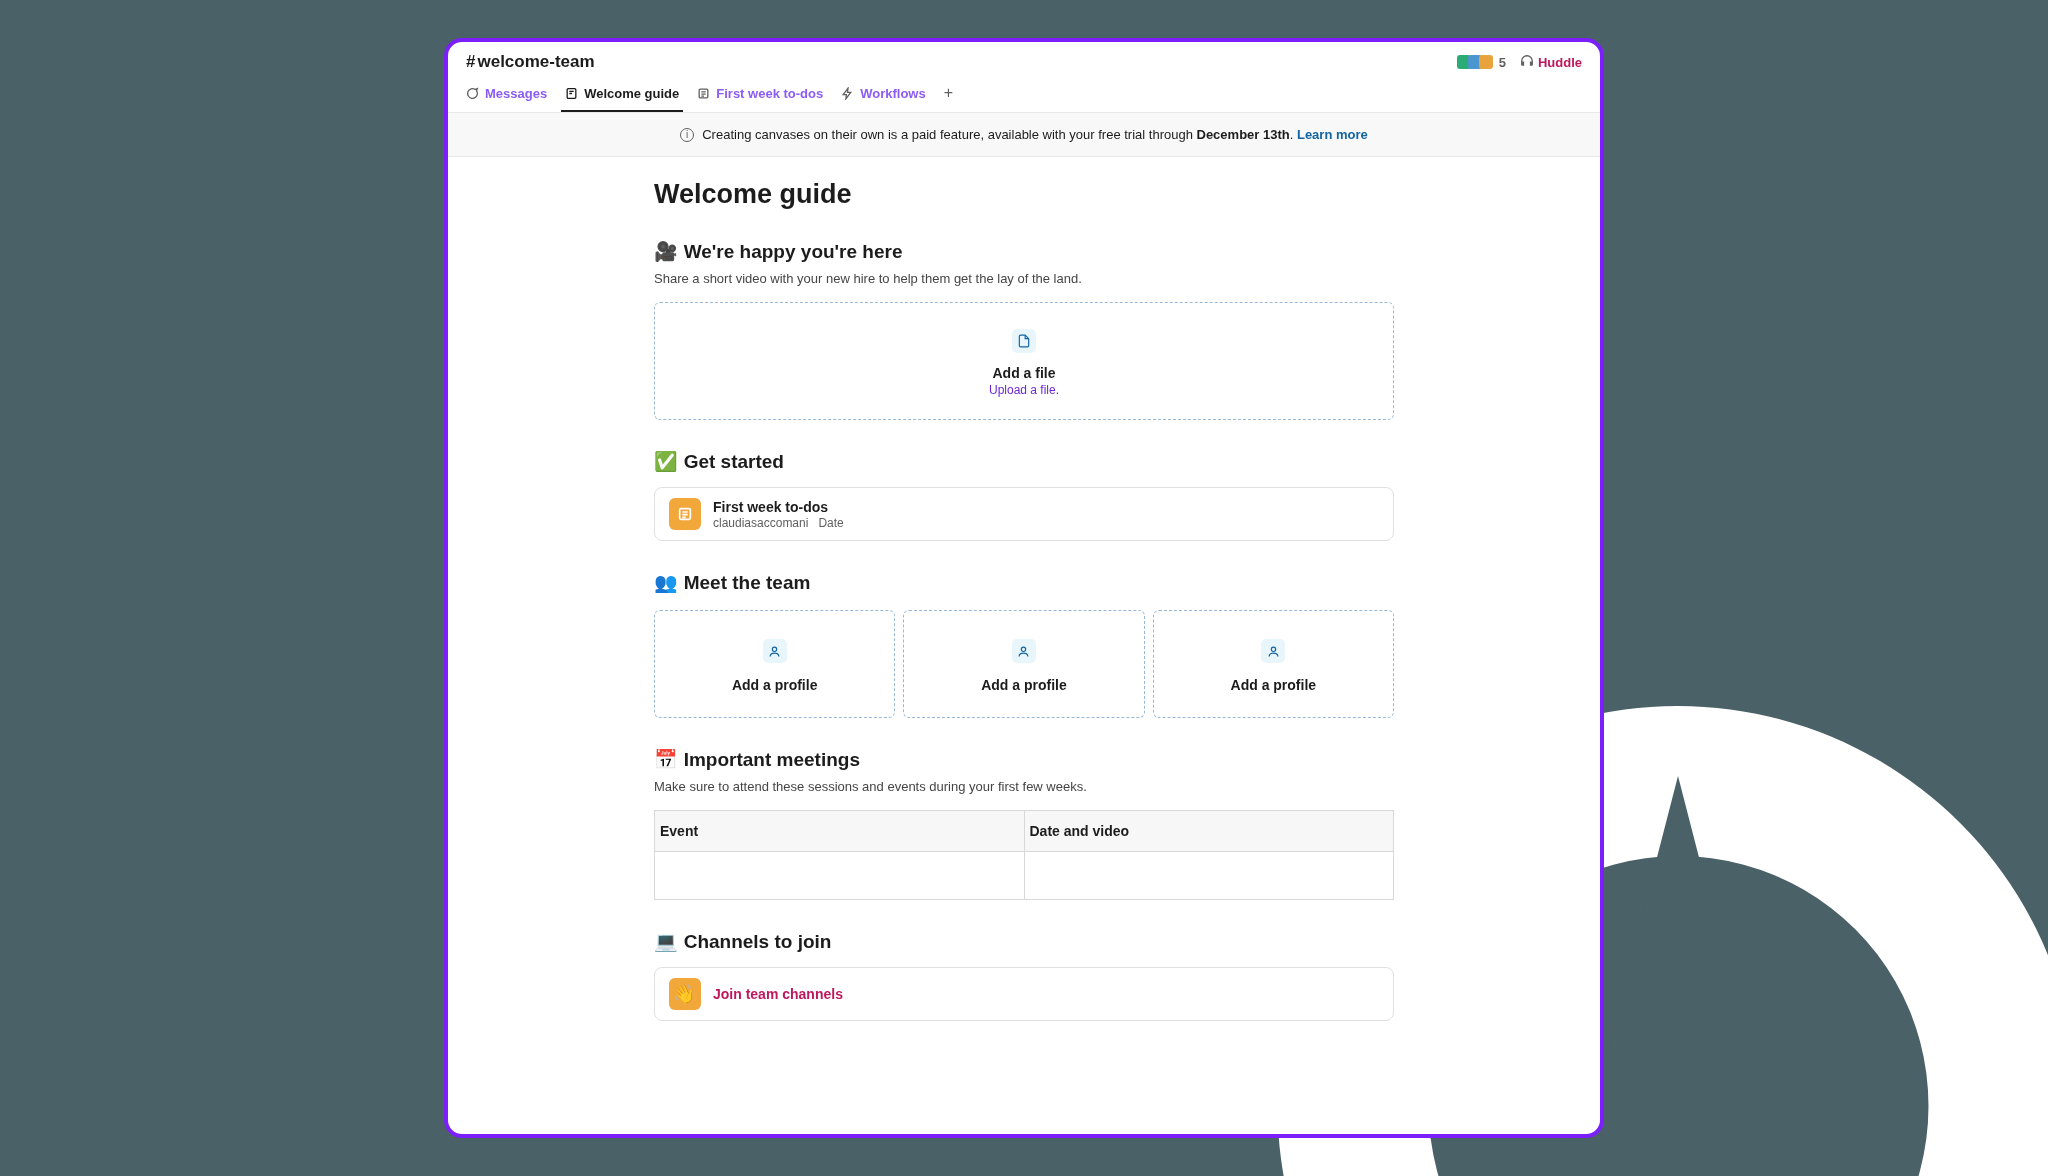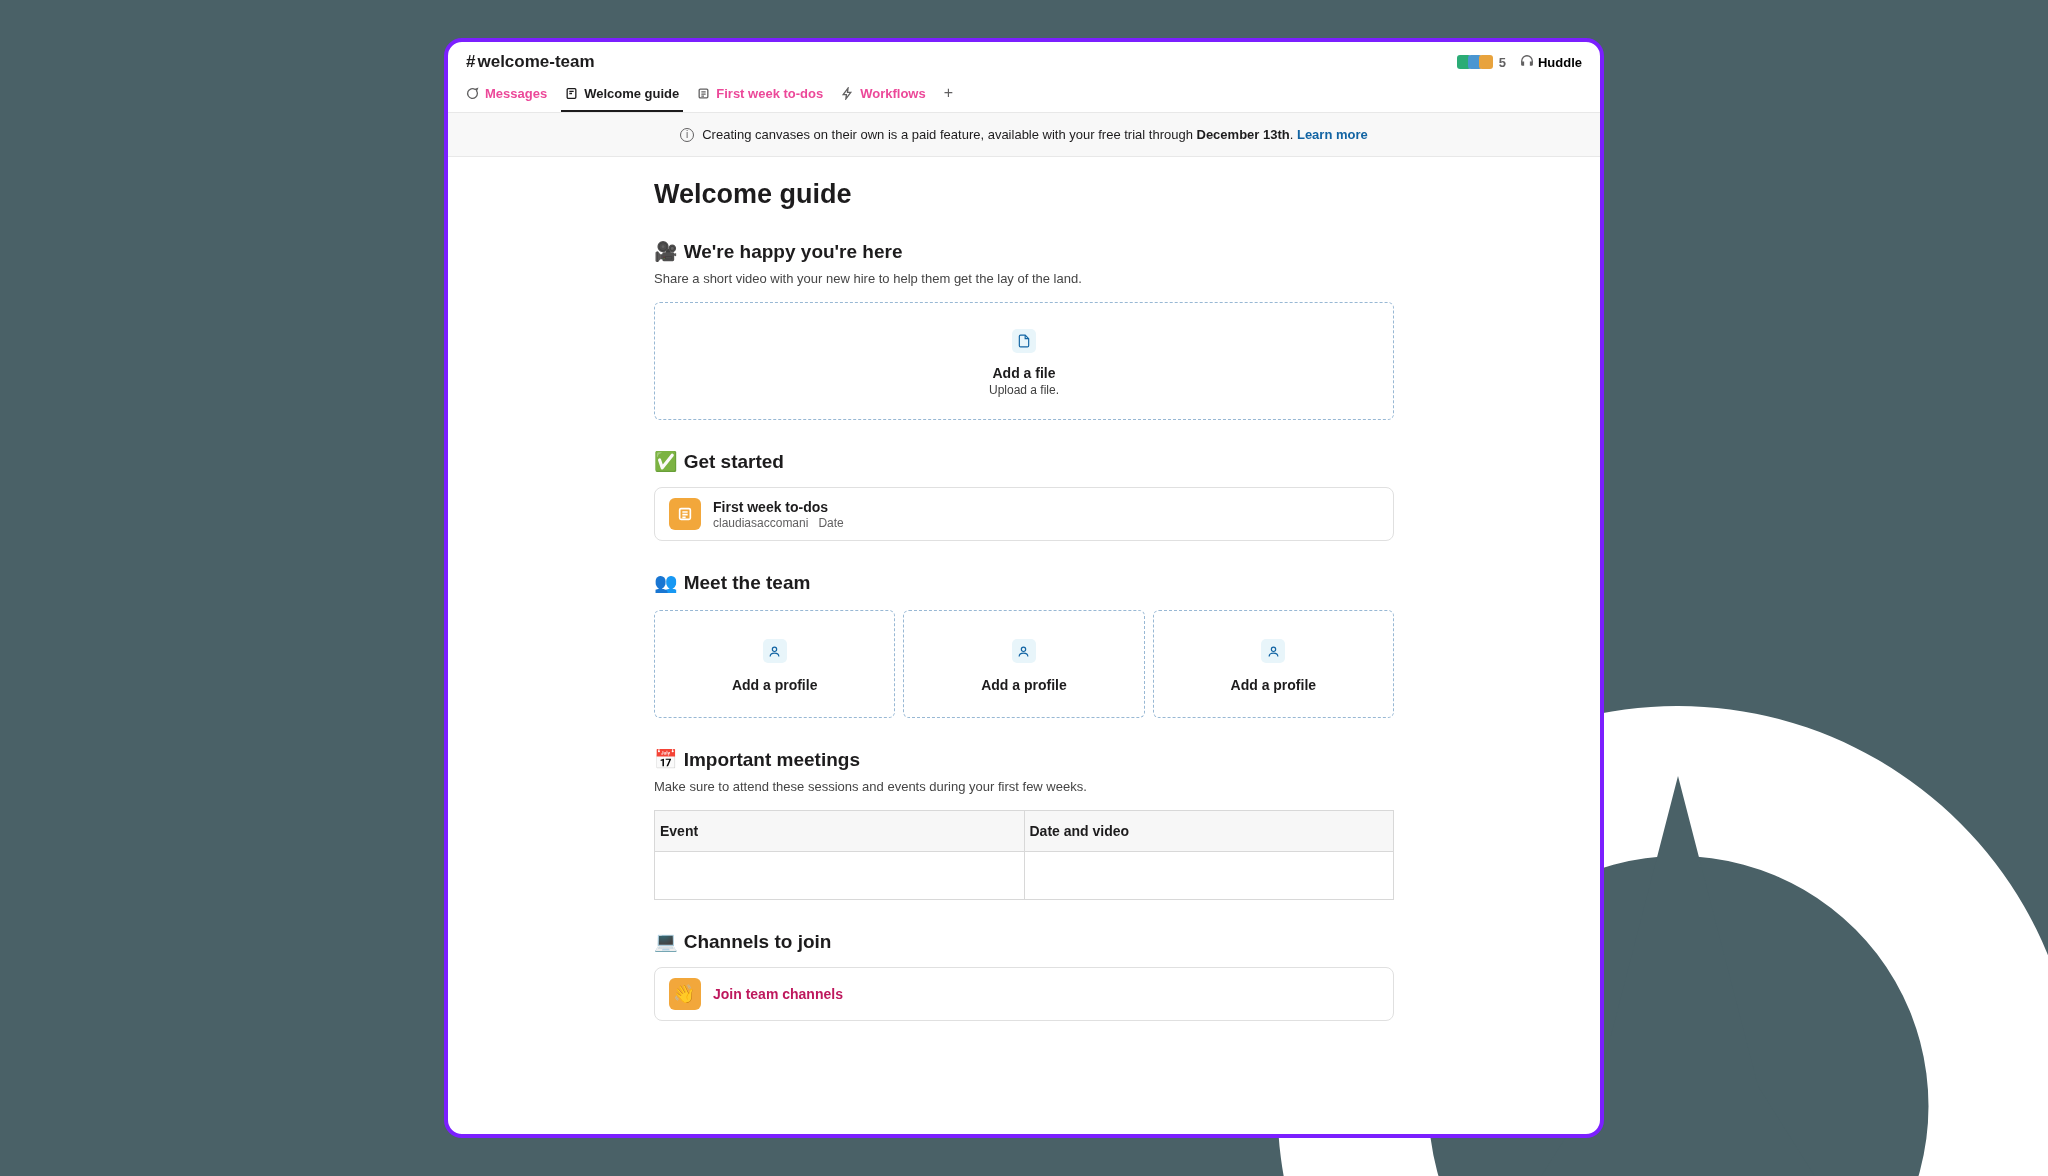--- a/index.html
+++ b/index.html
@@ -11,40 +11,40 @@
 .channel-name { display: flex; align-items: center; font-weight: 800; font-size: 17px; color: #1d1c1d; gap: 2px; }
 .hash { font-weight: 700; }
 .header-right { display: flex; align-items: center; gap: 14px; }
 .members { display: flex; align-items: center; gap: 6px; }
 .avatars { display: flex; }
 .avatar { width: 14px; height: 14px; border-radius: 3px; margin-left: -3px; }
 .avatar.a1 { background: #2bac76; }
 .avatar.a2 { background: #4a96d1; }
 .avatar.a3 { background: #e8a33d; }
 .member-count { font-size: 13px; color: #616061; font-weight: 600; }
-.huddle { display: flex; align-items: center; gap: 4px; font-size: 13px; color: #000000; font-weight: 600; }
+.huddle { display: flex; align-items: center; gap: 4px; font-size: 13px; color: #be185d; font-weight: 600; }
 .tabs { display: flex; align-items: center; gap: 18px; padding: 12px 18px 0 18px; border-bottom: 1px solid #e8e8e8; }
-.tab { display: flex; align-items: center; gap: 6px; padding-bottom: 10px; font-size: 13px; font-weight: 700; color: #ec4899; cursor: pointer; position: relative; }
+.tab { display: flex; align-items: center; gap: 6px; padding-bottom: 10px; font-size: 13px; font-weight: 700; color: #8b5cf6; cursor: pointer; position: relative; }
 .tab.active { color: #1d1c1d; }
 .tab.active::after { content: ''; position: absolute; bottom: -1px; left: -4px; right: -4px; height: 2px; background: #1d1c1d; }
 .tab-icon { width: 13px; height: 13px; display: inline-flex; align-items: center; justify-content: center; }
 .plus-tab { color: #616061; font-size: 16px; font-weight: 400; padding-bottom: 10px; cursor: pointer; }
 .banner { background: #f8f8f8; padding: 14px 20px; display: flex; align-items: center; justify-content: center; gap: 8px; font-size: 13px; color: #1d1c1d; border-bottom: 1px solid #e8e8e8; }
 .banner-icon { width: 14px; height: 14px; border: 1.5px solid #616061; border-radius: 50%; display: inline-flex; align-items: center; justify-content: center; font-size: 10px; color: #616061; }
 .banner strong { font-weight: 800; }
 .banner a { color: #1264a3; font-weight: 700; text-decoration: none; cursor: pointer; }
 .content { padding: 22px 0 40px 0; max-width: 740px; margin: 0 auto; }
 .page-title { font-size: 27px; font-weight: 800; color: #1d1c1d; margin-bottom: 30px; }
 .section { margin-bottom: 30px; }
 .section-title { font-size: 19px; font-weight: 800; color: #1d1c1d; display: flex; align-items: center; gap: 6px; }
 .section-desc { font-size: 13px; color: #454545; margin-top: 8px; }
 .dropzone { margin-top: 16px; border: 1.5px dashed #98b8d4; border-radius: 6px; padding: 26px 20px 22px 20px; display: flex; flex-direction: column; align-items: center; cursor: pointer; }
 .dropzone-icon { width: 24px; height: 24px; background: #e8f5fa; border-radius: 5px; display: flex; align-items: center; justify-content: center; color: #1264a3; margin-bottom: 12px; }
 .dropzone-title { font-size: 14px; font-weight: 700; color: #1d1c1d; }
-.dropzone-sub { font-size: 12px; color: #404040; margin-top: 2px; }
+.dropzone-sub { font-size: 12px; color: #6d28d9; margin-top: 2px; }
 .list-card { margin-top: 14px; border: 1px solid #e0e0e0; border-radius: 8px; padding: 10px 14px; display: flex; align-items: center; gap: 12px; cursor: pointer; }
 .list-icon { width: 32px; height: 32px; background: #f2a73b; border-radius: 6px; display: flex; align-items: center; justify-content: center; color: #fff; flex-shrink: 0; }
 .list-info { display: flex; flex-direction: column; }
 .list-title { font-size: 14px; font-weight: 700; color: #1d1c1d; }
 .list-meta { font-size: 12px; color: #616061; margin-top: 1px; }
 .profiles { display: flex; gap: 8px; margin-top: 16px; justify-content: space-between; }
 .profile-card { flex: 1; border: 1.5px dashed #98b8d4; border-radius: 6px; padding: 28px 12px 24px 12px; display: flex; flex-direction: column; align-items: center; cursor: pointer; }
 .profile-icon { width: 24px; height: 24px; background: #e8f5fa; border-radius: 5px; display: flex; align-items: center; justify-content: center; color: #1264a3; margin-bottom: 14px; }
 .profile-label { font-size: 14px; font-weight: 700; color: #1d1c1d; }
 .meetings-table { margin-top: 16px; width: 100%; border-collapse: collapse; border: 1px solid #d8d8d8; }

